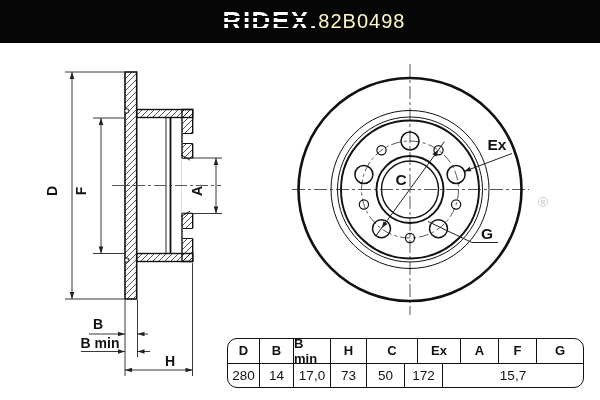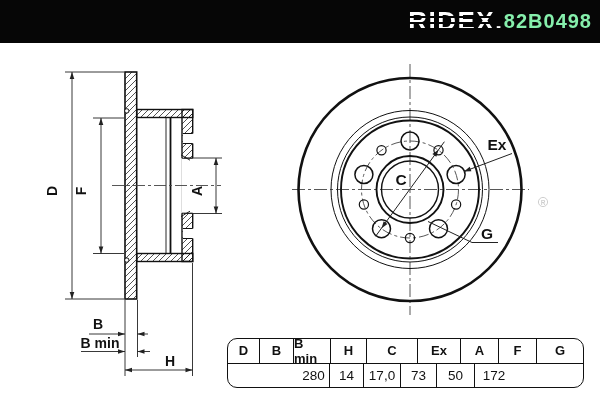--- a/index.html
+++ b/index.html
@@ -3,29 +3,29 @@
 <meta charset="utf-8">
 <style>
   html,body{margin:0;padding:0;background:#fff;}
   .stage{
     position:relative;width:600px;height:400px;background:#fff;overflow:hidden;
     font-family:"Liberation Sans", sans-serif;
   }
   
   .hdr{
     position:absolute;left:0;top:0;width:600px;height:43px;background:#060606;
-    display:flex;align-items:center;justify-content:flex-end;z-index:4;
+    display:flex;align-items:center;justify-content:center;z-index:4;
   }
   .brand{
     margin-left:36px;font-size:26px;font-weight:bold;letter-spacing:1.5px;
     color:transparent;
     background:repeating-linear-gradient(180deg,#fff 0 4.4px,#060606 4.4px 5.9px);
     -webkit-background-clip:text;background-clip:text;
   }
-  .pn{margin-right:8px;font-size:20px;font-weight:700;color:#86efac;letter-spacing:1px;}
+  .pn{margin-right:8px;font-size:20px;font-weight:400;color:#fef9c3;letter-spacing:1px;}
   
   .wm{
     position:absolute;left:34px;top:137px;z-index:1;white-space:nowrap;
     font-size:76px;line-height:76px;font-weight:bold;letter-spacing:46px;
     color:transparent;
     background:repeating-linear-gradient(180deg,#eaeaea 0 14px,#ffffff 14px 19px);
     -webkit-background-clip:text;background-clip:text;
   }
   
   .draw{position:absolute;left:0;top:0;z-index:2;}
@@ -206,16 +206,17 @@
       <div class="tcell c7">F</div>
       <div class="tcell c8">G</div>
     </div>
     <div class="trow vals">
       <div class="tcell c0">280</div>
       <div class="tcell c1">14</div>
       <div class="tcell c2">17,0</div>
       <div class="tcell c3">73</div>
       <div class="tcell c6">50</div>
       <div class="tcell c7">172</div>
+      <div class="tcell c8">15,7</div>
     </div>
   </div>
 
 </div>
 
 </body></html>

